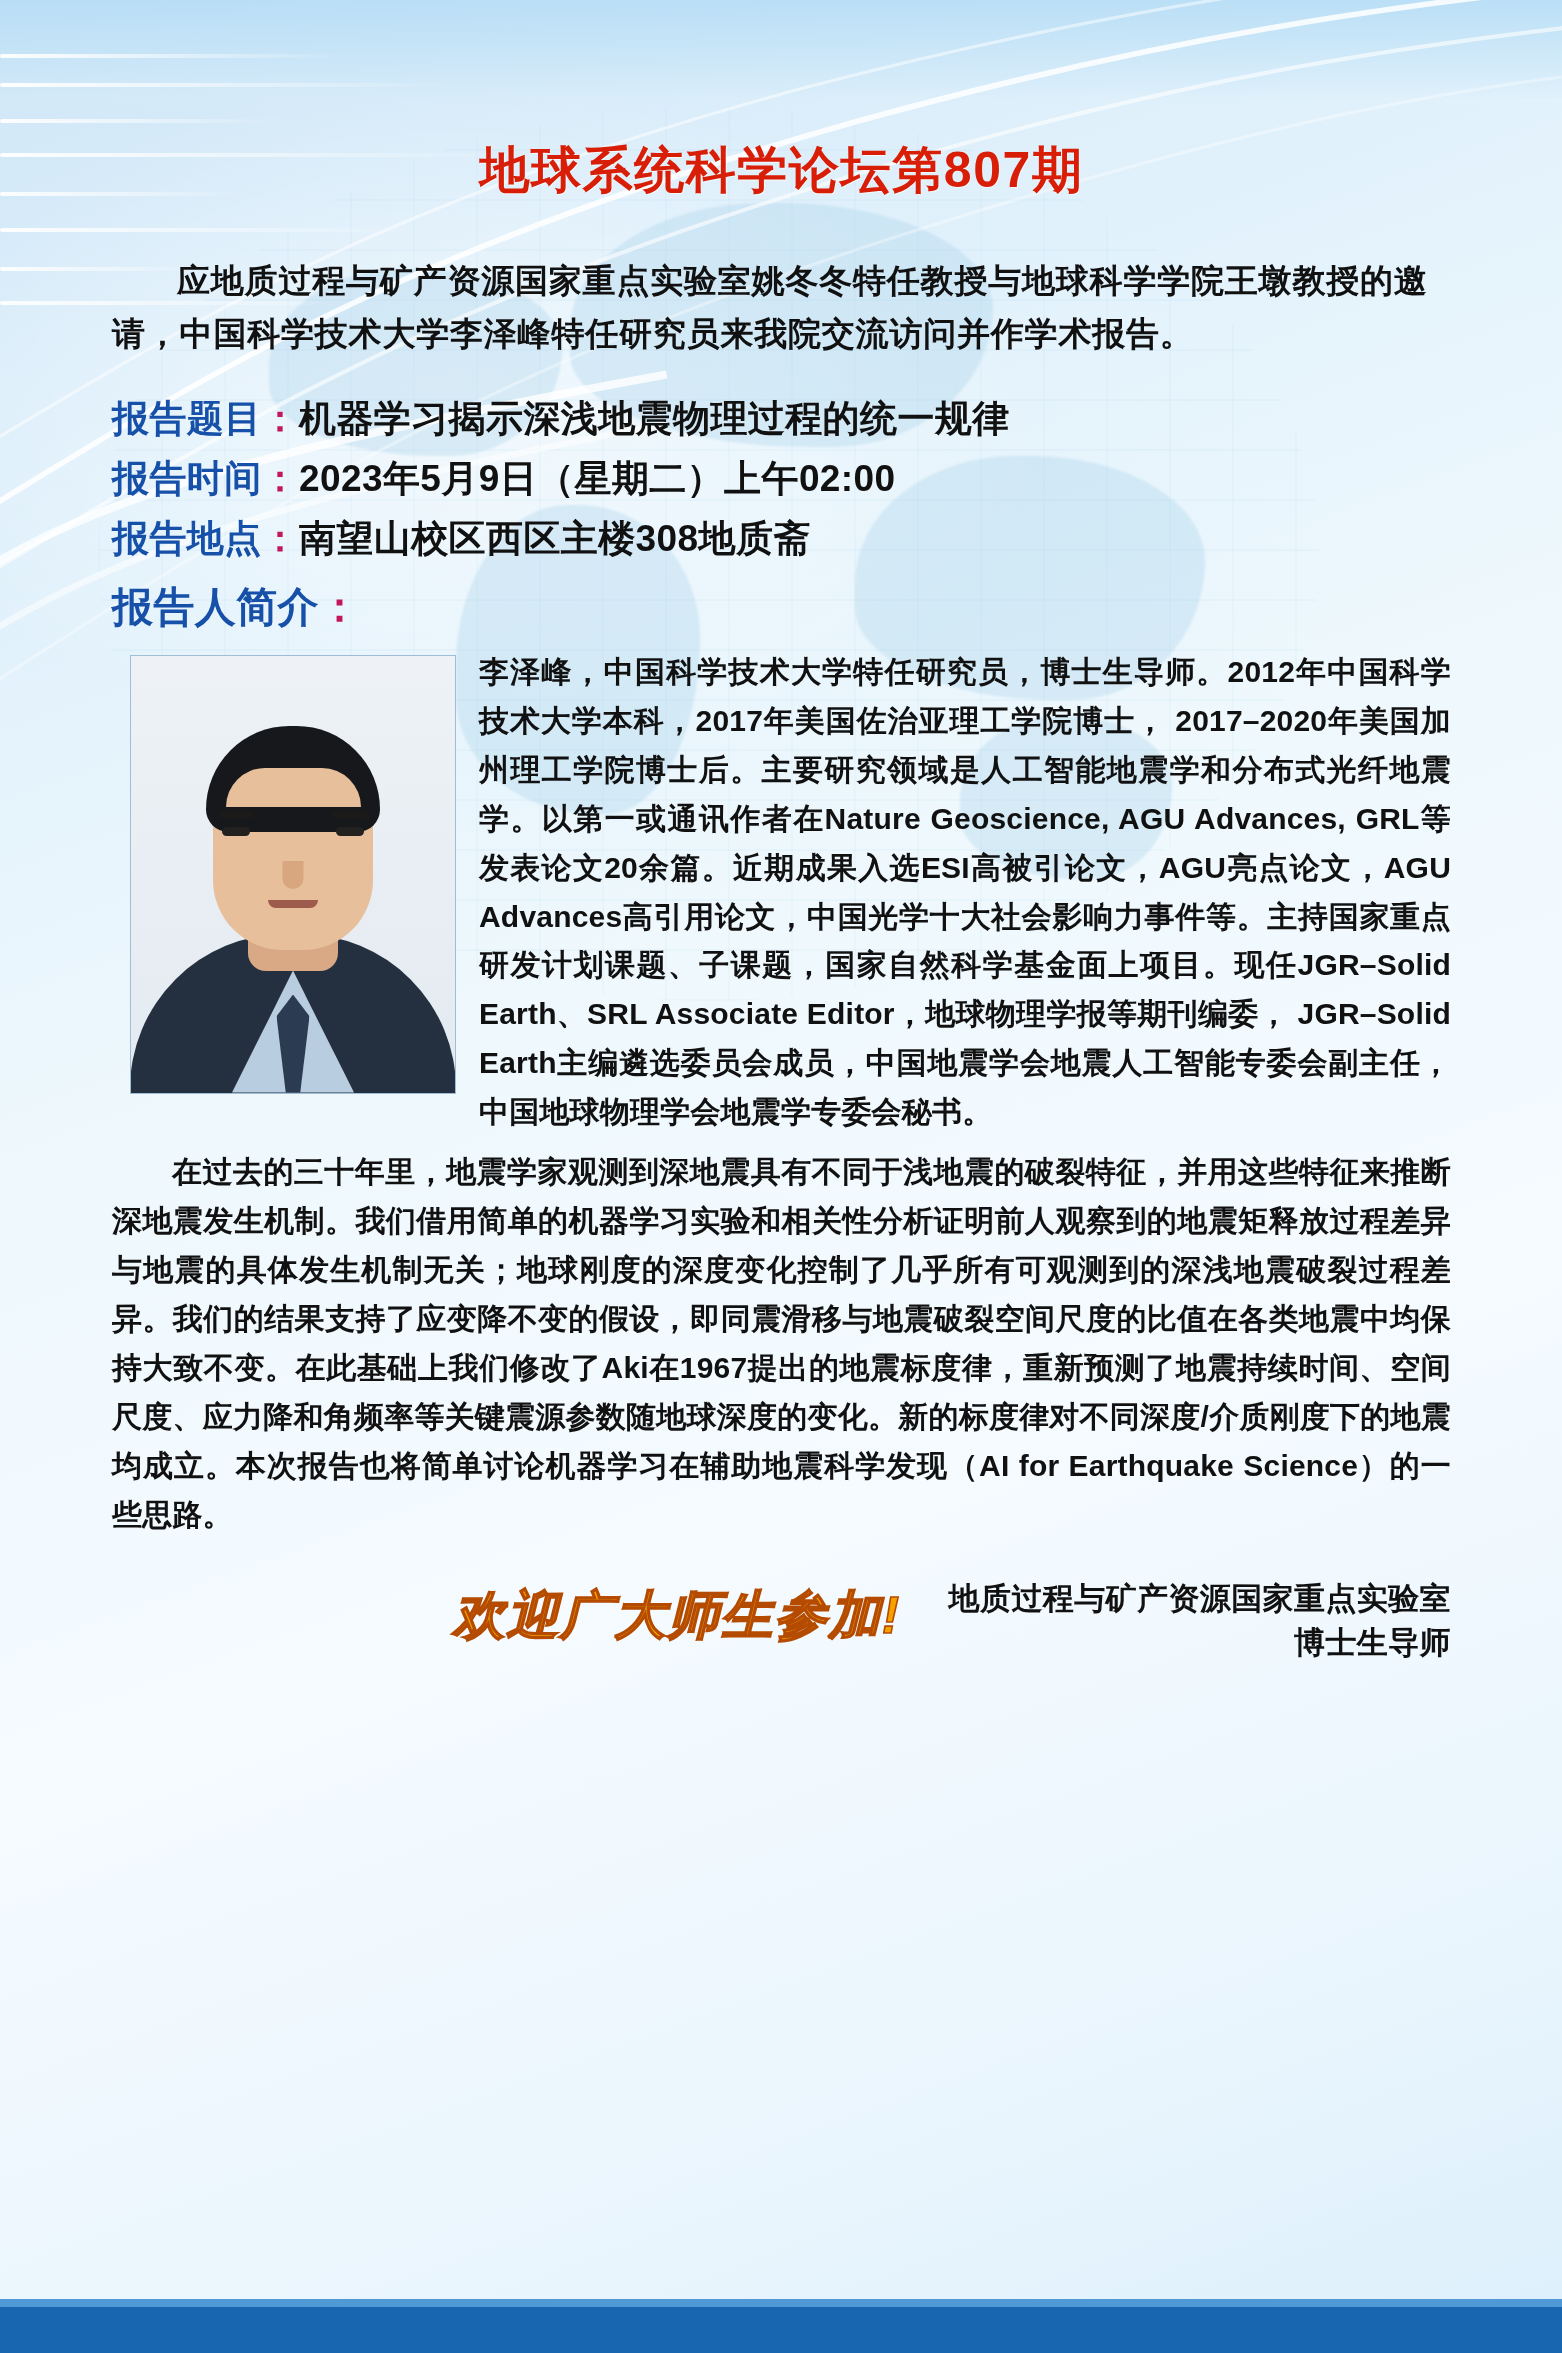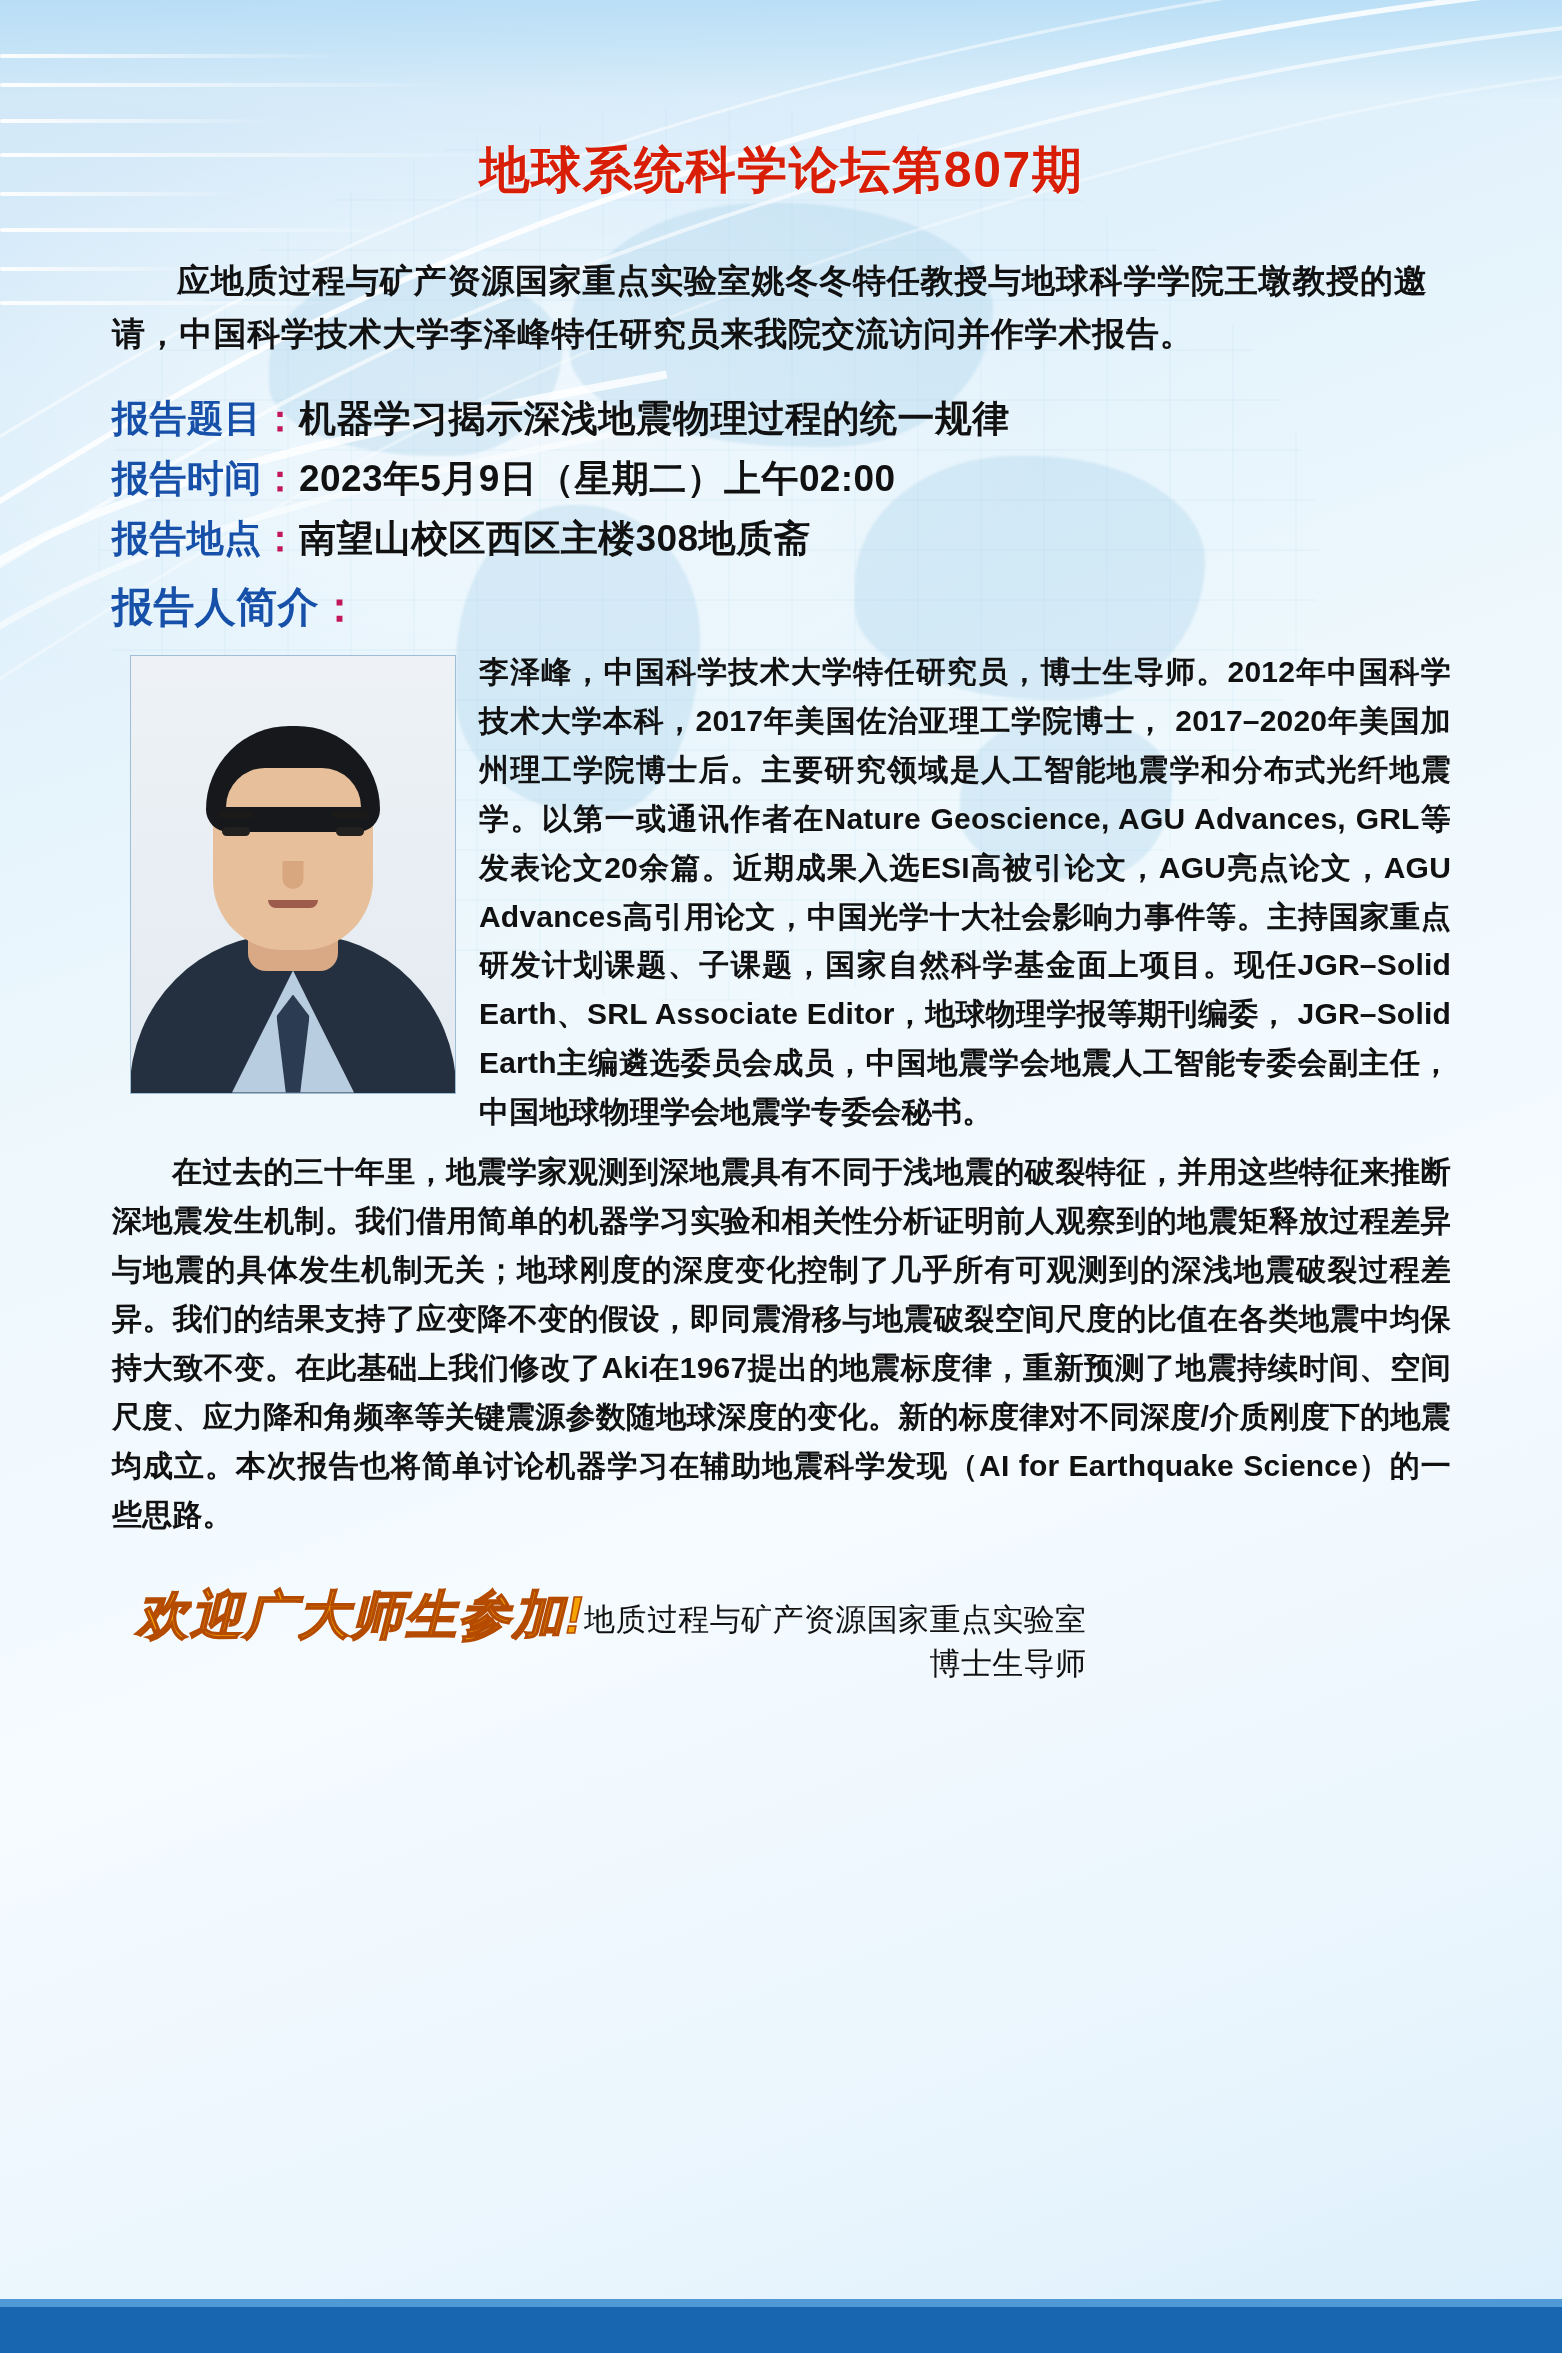--- a/index.html
+++ b/index.html
@@ -210,40 +210,40 @@
     color: #111111;
     line-height: 1.63;
     letter-spacing: 0.2px;
     text-align: justify;
     text-indent: 60px;
   }
   .bottom-area {
     margin-top: 37px;
     display: flex;
     align-items: flex-start;
-    justify-content: flex-start;
+    justify-content: flex-end;
+    gap: 48px;
   }
   .welcome {
     font-size: 52px;
     font-weight: bold;
     color: #f5a200;
     -webkit-text-stroke: 1.6px #b44b00;
     letter-spacing: 1.6px;
     padding-left: 24.4px;
     padding-top: 4.9px;
     font-style: italic;
   }
   .signature {
     text-align: right;
     font-size: 31px;
-    font-weight: normal;
+    font-weight: bold;
     color: #111111;
     line-height: 1.45;
     letter-spacing: 0.4px;
-    margin-top: 21px;
   }
 </style>
 </head>
 <body>
 
 <div class="poster">
   <div class="header-band"></div>
 
   <div class="globe"></div>
 

